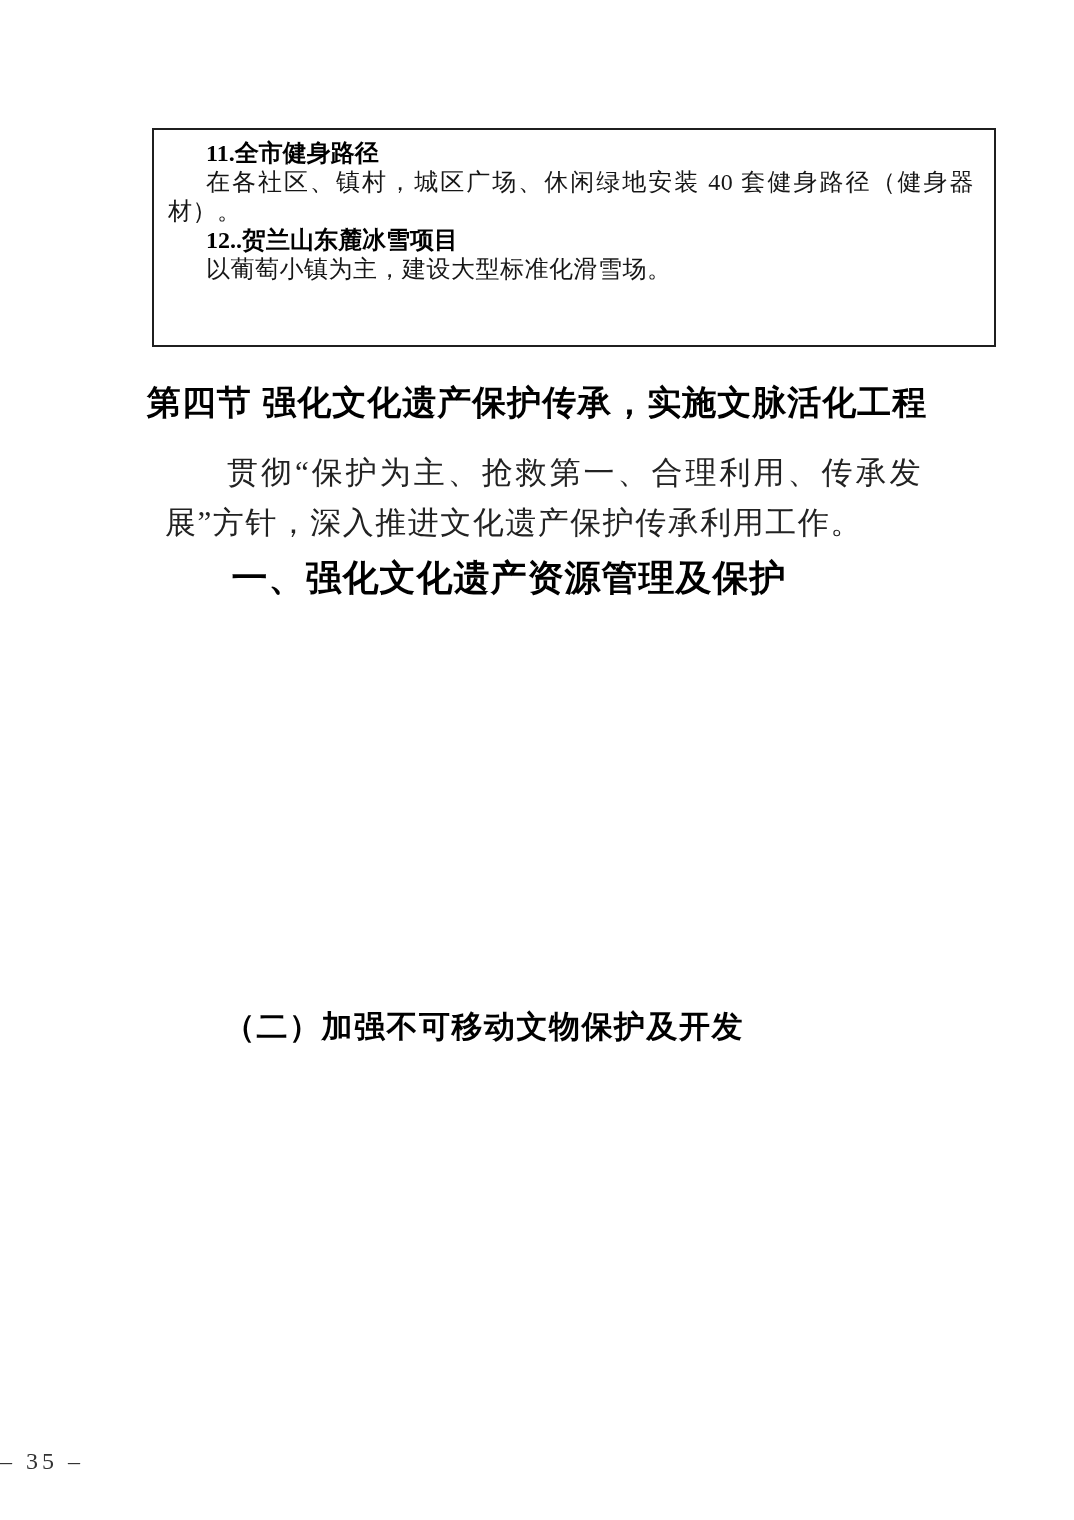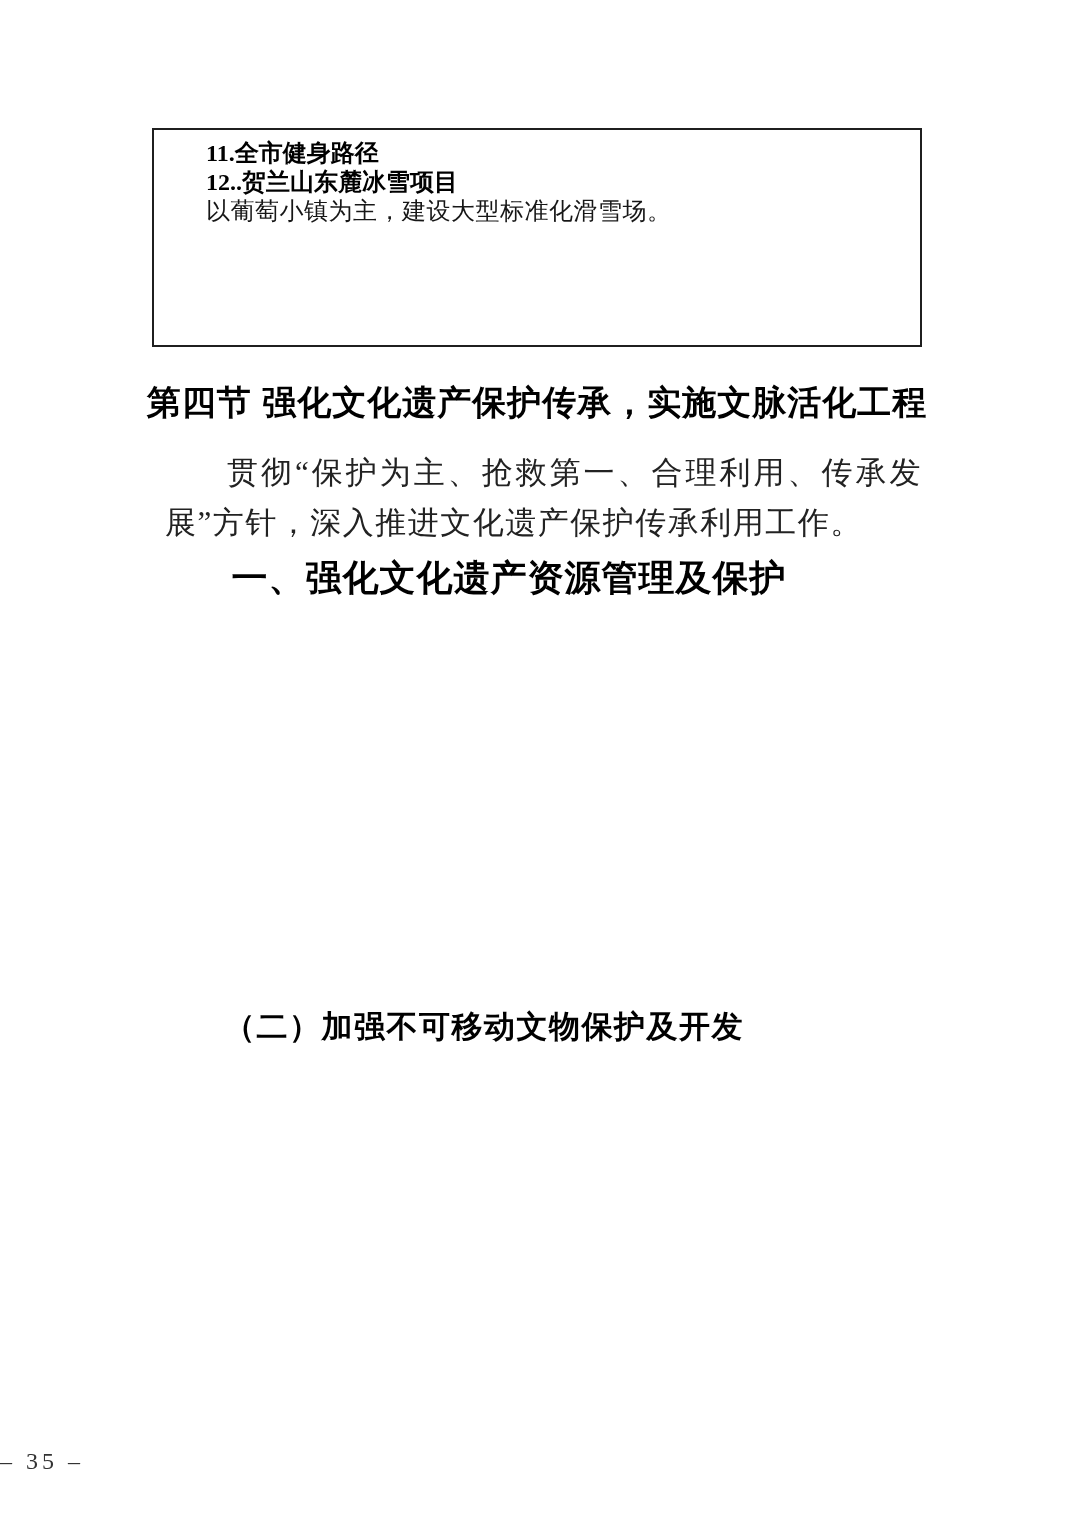--- a/index.html
+++ b/index.html
@@ -12,21 +12,21 @@
     color: #1c1c1c;
     font-family: "Liberation Serif", serif;
     overflow: hidden;
   }
 
   
   .callout-box {
     position: absolute;
     left: 152px;
     top: 128px;
-    width: 770px;
+    width: 844px;
     height: 219px;
     border: 2px solid #1f1f1f;
     padding: 9px 20px 0 14px;
     font-size: 24px;
     line-height: 29px;
     color: #161616;
   }
   .box-item-title {
     font-weight: bold;
     color: #000;
@@ -111,20 +111,21 @@
     color: #333;
   }
 </style>
 </head>
 <body>
 
 <div class="page">
 
   <div class="callout-box">
     <div class="box-item-title">11.全市健身路径</div>
+    <div class="box-item-body">在各社区、镇村，城区广场、休闲绿地安装 40 套健身路径（健身器材）。</div>
     <div class="box-item-title">12..贺兰山东麓冰雪项目</div>
     <div class="box-item-body">以葡萄小镇为主，建设大型标准化滑雪场。</div>
   </div>
 
   <h1 class="section-heading">第四节 强化文化遗产保护传承，实施文脉活化工程</h1>
 
   <p class="body-para intro-para">贯彻“保护为主、抢救第一、合理利用、传承发展”方针，深入推进文化遗产保护传承利用工作。</p>
 
   <h2 class="sub-heading">一、强化文化遗产资源管理及保护</h2>
 

